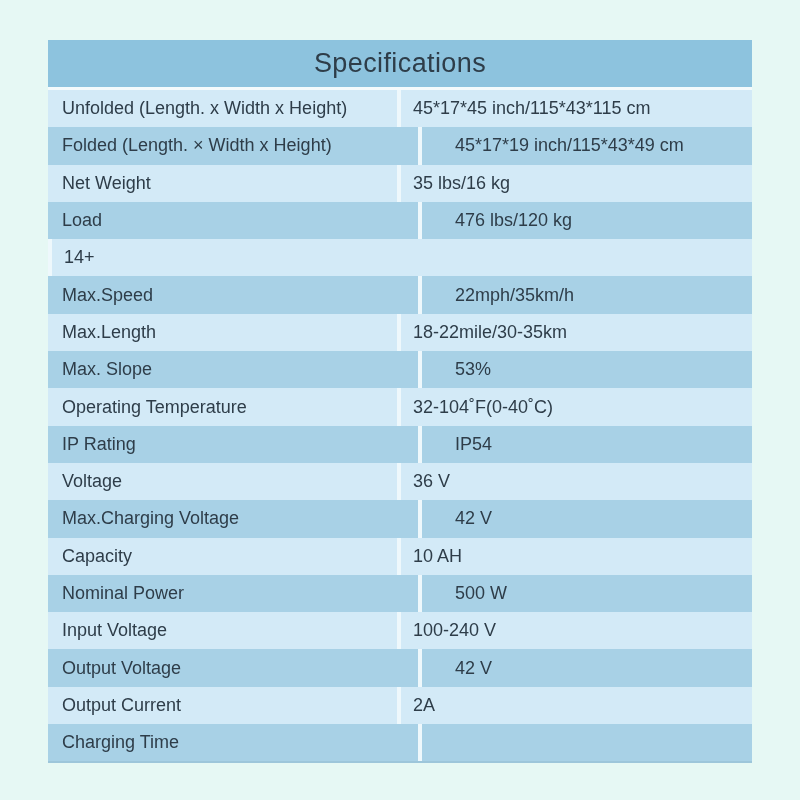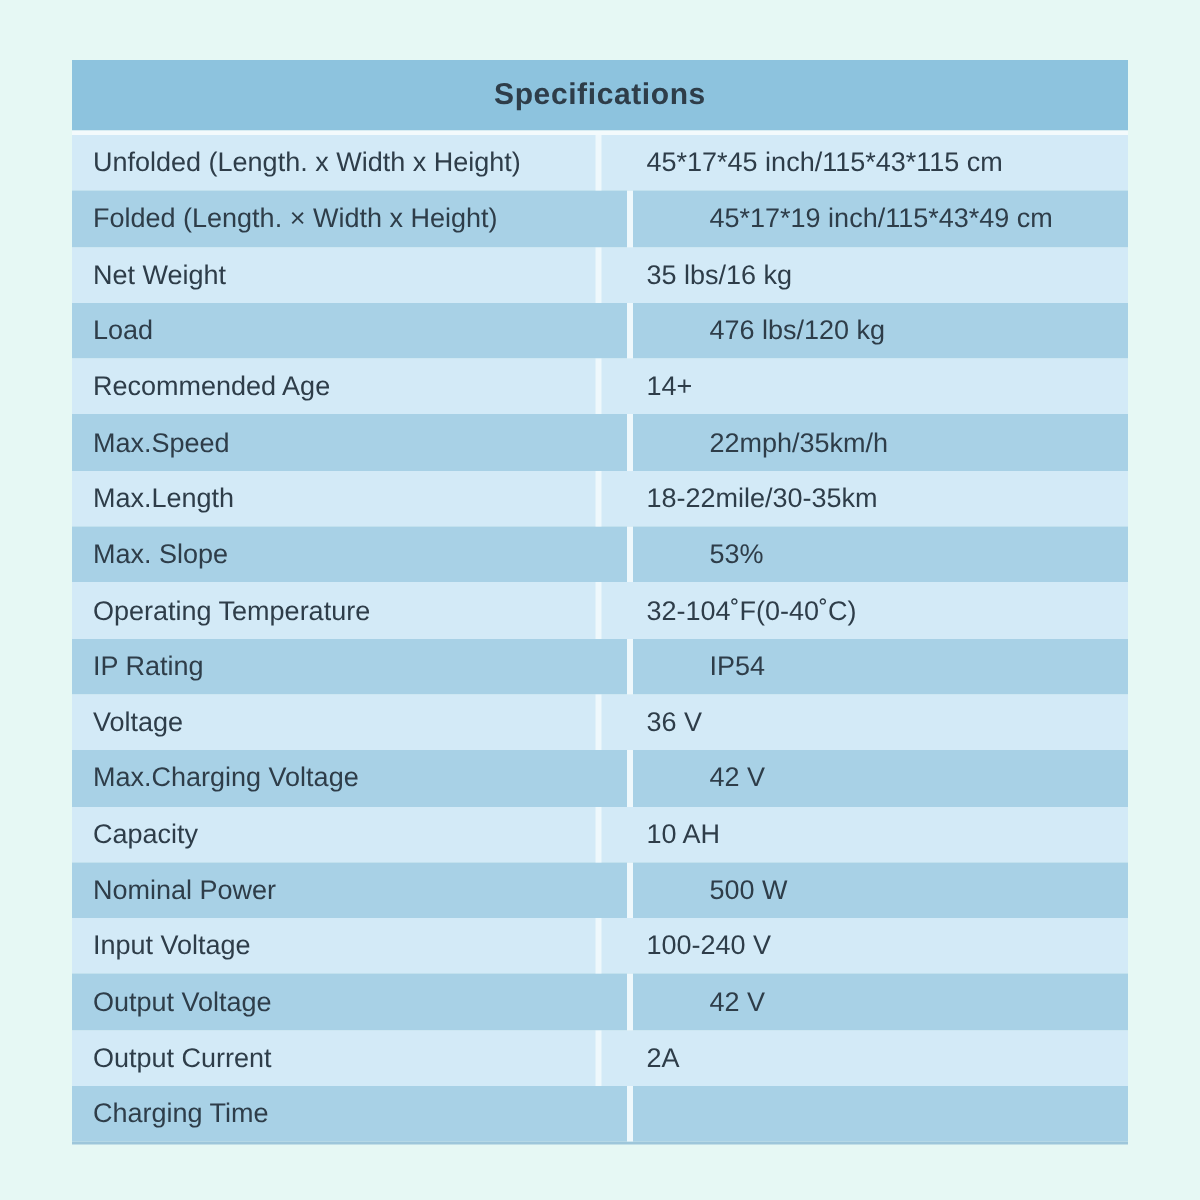--- a/index.html
+++ b/index.html
@@ -21,22 +21,22 @@
     width: 704px;
   }
   .spec-header {
     height: 47px;
     background: var(--header-bg, #8dc3de);
     display: flex;
     align-items: center;
     justify-content: center;
   }
   .spec-title {
-    font-size: 20px;
-    font-weight: 700;
+    font-size: 27px;
+    font-weight: 400;
     letter-spacing: 0.4px;
     color: var(--text-color, #2e3d49);
   }
   .header-gap {
     height: 3px;
     background: var(--gap-color, #f3fafc);
   }
   .spec-body {
     border-bottom: 2px solid var(--edge-color, #9dc6da);
   }
@@ -62,21 +62,20 @@
   }
   .col-divider {
     width: 4px;
     background: var(--divider-color, #eef8fc);
     flex: 0 0 4px;
   }
   .cell.value {
     flex: 1;
     padding-left: 12px;
     box-sizing: border-box;
-    margin-left: 18px;
   }
 </style>
 </head>
 <body style="--page-bg: #e6f8f4; --header-bg: #8dc3de; --row-light: #d3eaf7; --row-dark: #a8d1e6; --divider-color: #eef8fc; --gap-color: #f3fafc; --edge-color: #9dc6da; --text-color: #2e3d49;">
 
 <div class="spec-table">
   <div class="spec-header">
     <span class="spec-title">Specifications</span>
   </div>
   <div class="header-gap"></div>
@@ -95,21 +94,20 @@
         <div class="cell label">Net Weight</div>
         <div class="col-divider"></div>
         <div class="cell value">35 lbs/16 kg</div>
       </div>
       <div class="row dark">
         <div class="cell label">Load</div>
         <div class="col-divider"></div>
         <div class="cell value">476 lbs/120 kg</div>
       </div>
       <div class="row light">
-        <div class="cell label">Recommended Age</div>
         <div class="col-divider"></div>
         <div class="cell value">14+</div>
       </div>
       <div class="row dark">
         <div class="cell label">Max.Speed</div>
         <div class="col-divider"></div>
         <div class="cell value">22mph/35km/h</div>
       </div>
       <div class="row light">
         <div class="cell label">Max.Length</div>

